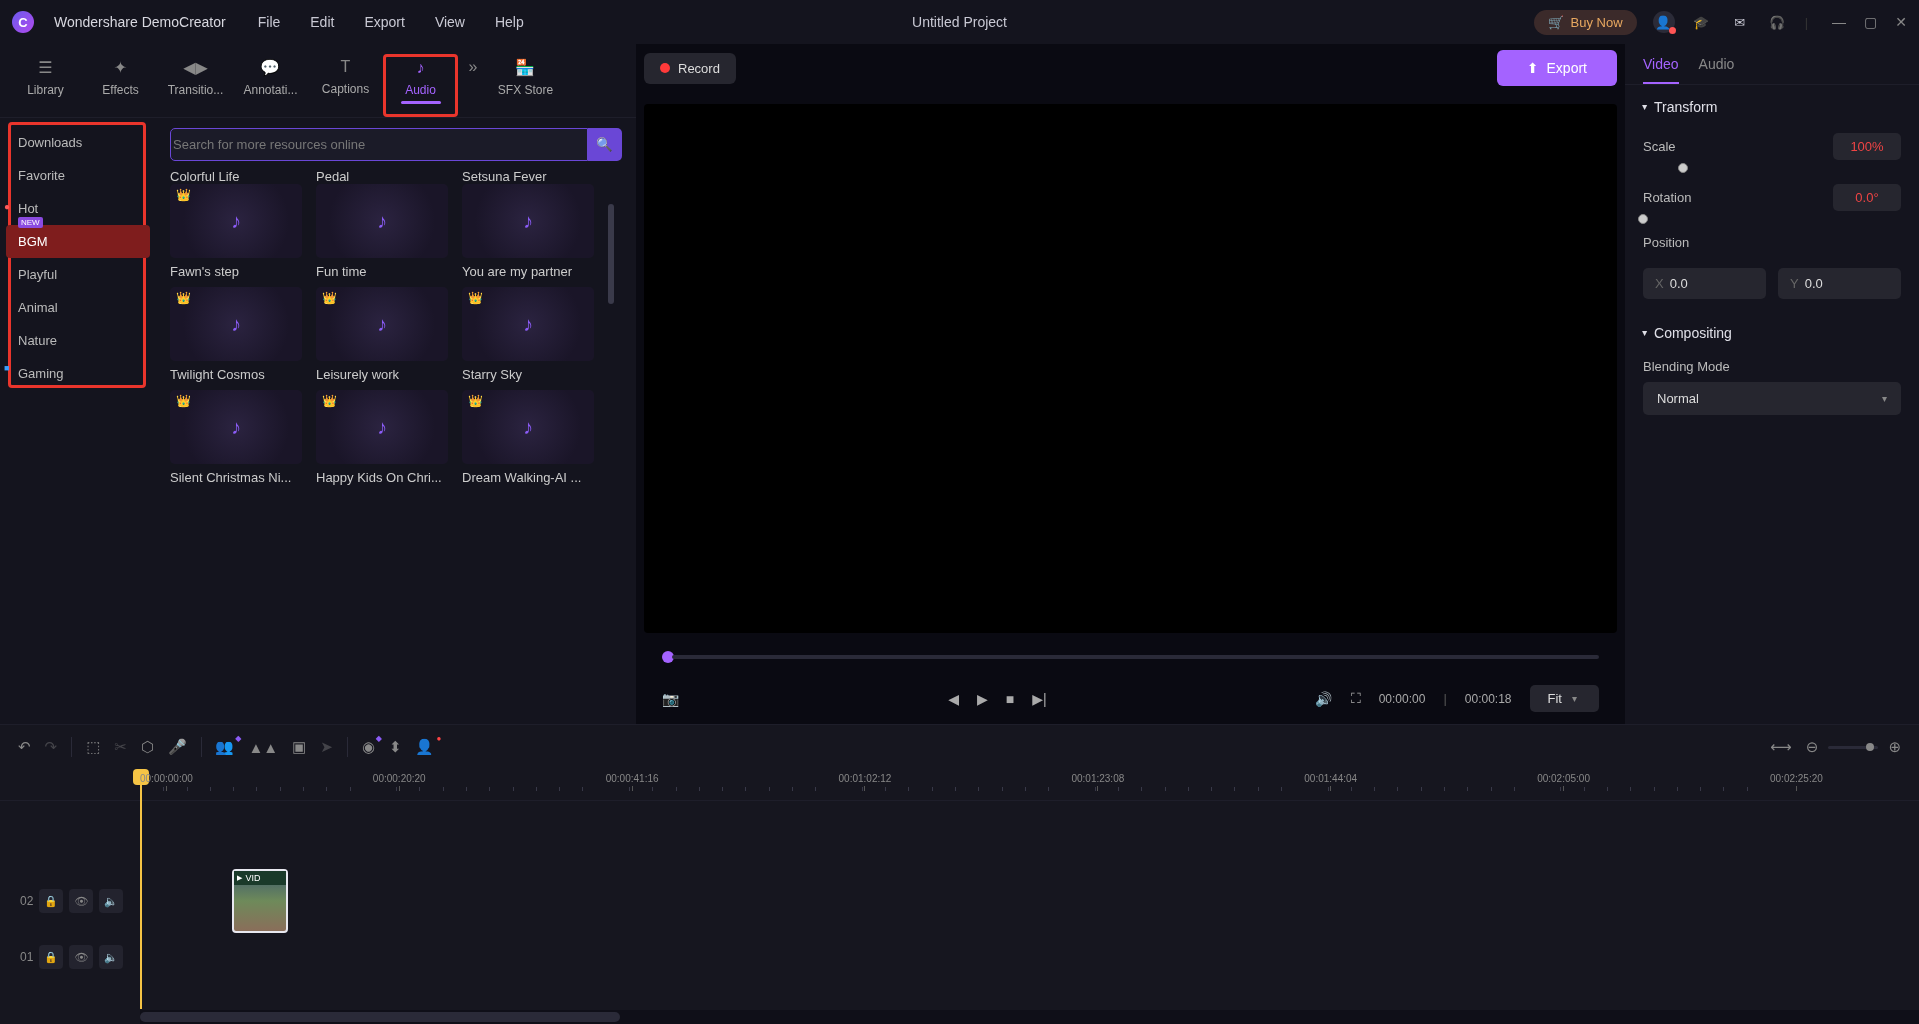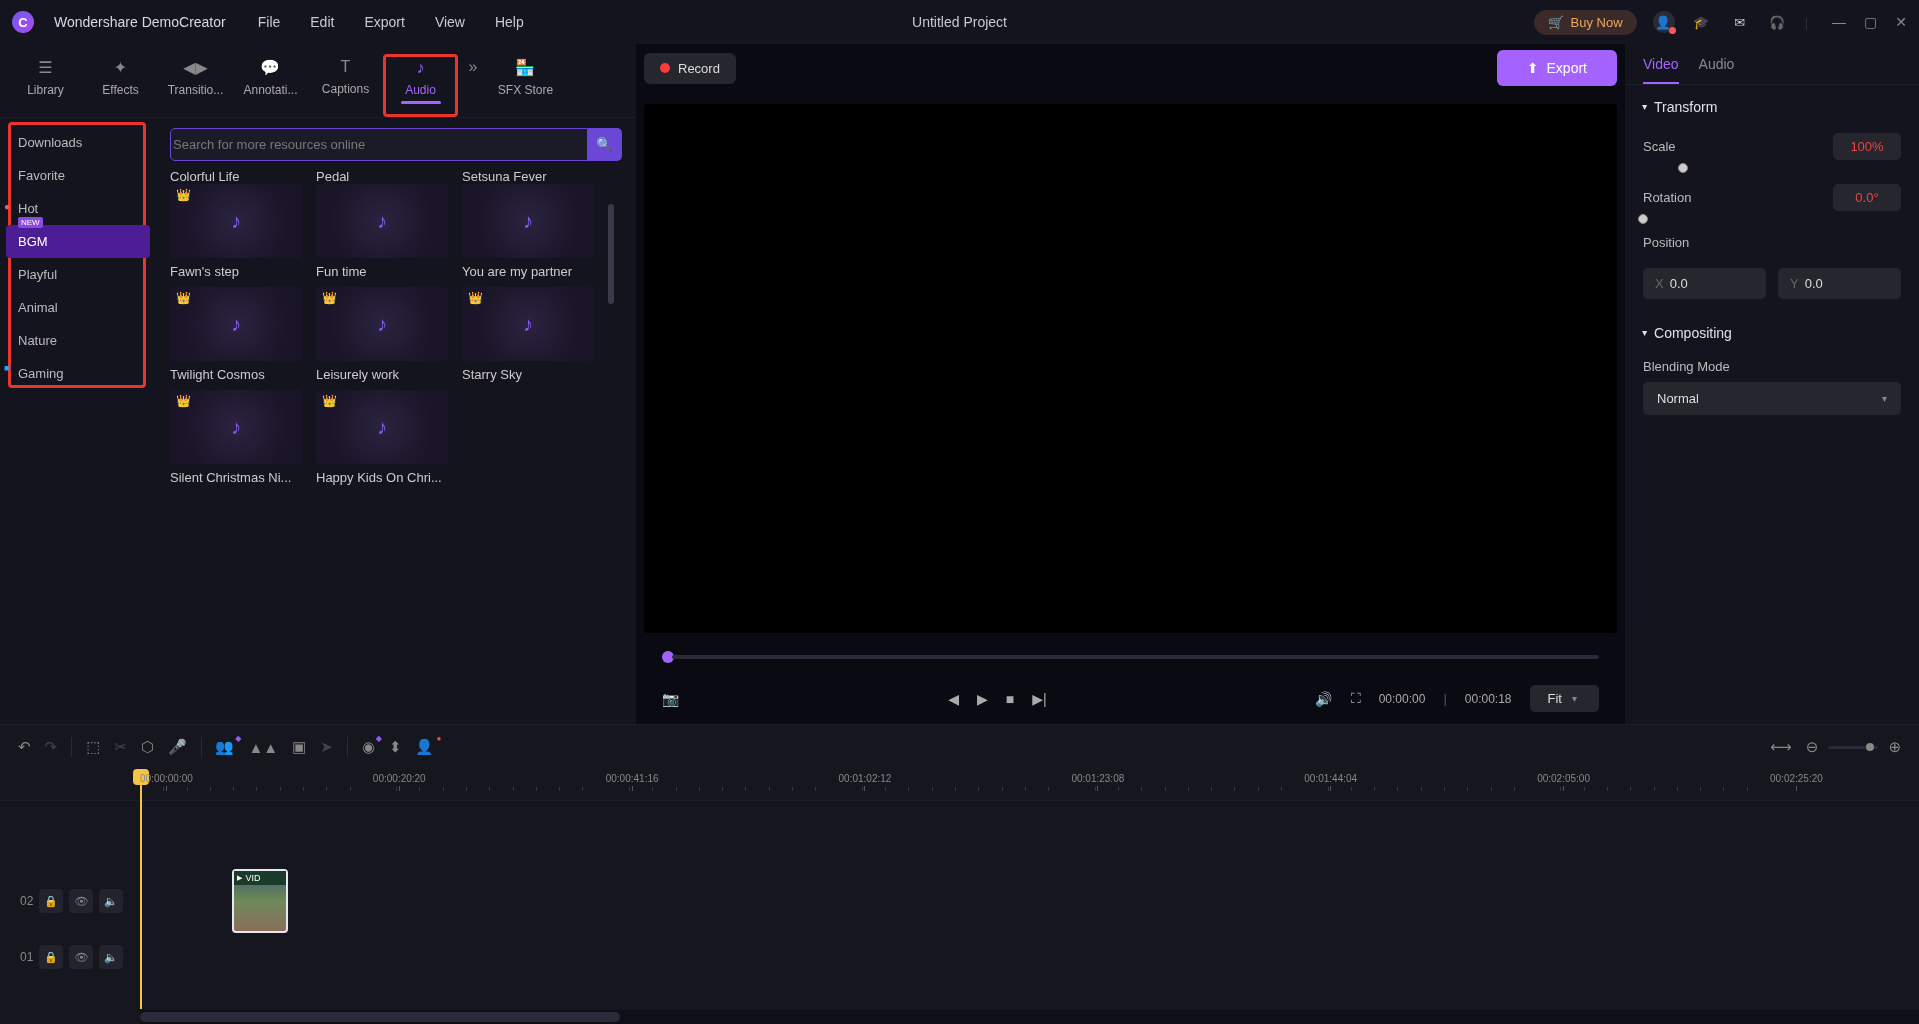--- a/index.html
+++ b/index.html
@@ -29,21 +29,21 @@
 .red-box-audio { border: 3px solid #e9352c; border-radius: 4px; padding-top: 2px; }
 .media-tab.more { width: 30px; }
 
 .media-body { flex: 1; display: flex; min-height: 0; }
 .category-list { width: 156px; padding: 8px 0; position: relative; }
 .red-box-cats { position:absolute; top:4px; left:8px; width:138px; height:266px; border:3px solid #e9352c; border-radius:4px; pointer-events:none; }
 .cat-item { padding: 9px 18px; color: #bbb; font-size: 13px; cursor: pointer; position: relative; }
 .cat-item.new::before { content:"NEW"; position:absolute; top:-8px; left:12px; font-size:8px; background:#8b4ae0; color:#fff; padding:1px 3px; border-radius:2px; }
 .cat-item.hot::before { content:"●"; color:#ff5a5a; position:absolute; left:4px; font-size:10px; }
 .cat-item.gaming-ico::before { content:"■"; color:#3aa0ff; position:absolute; left:4px; top:6px; font-size:9px; }
-.cat-item.active { background:#4c1d95; color:#fff; border-radius:4px; margin:0 6px; padding-left:12px; }
+.cat-item.active { background:#7f1d1d; color:#fff; border-radius:4px; margin:0 6px; padding-left:12px; }
 
 .thumbs-area { flex:1; padding: 10px 14px 0; display:flex; flex-direction:column; min-width:0; }
 .search-wrap { display:flex; margin-bottom: 8px; }
 .search-input { flex:1; background:#1b1b28; border:1px solid #6a47d6; border-radius:5px 0 0 5px; padding:8px 2px; color:#ccc; font-size:13px; outline:none; }
 .search-input::placeholder { color:#777; }
 .search-btn { width:34px; background:#6a47d6; border:none; border-radius:0 5px 5px 0; color:#fff; display:flex; align-items:center; justify-content:center; }
 
 .titles-row { display:flex; gap:14px; }
 .titles-row span { width:132px; color:#ccc; font-size:13px; white-space:nowrap; overflow:hidden; text-overflow:ellipsis; }
 
@@ -217,20 +217,24 @@
                   <div class="thumb premium"></div>
   <div class="thumb-label">Starry Sky</div>
                 </div>
                 <div class="thumb-cell">
                   <div class="thumb premium"></div>
   <div class="thumb-label">Silent Christmas Ni...</div>
                 </div>
                 <div class="thumb-cell">
                   <div class="thumb premium"></div>
   <div class="thumb-label">Happy Kids On Chri...</div>
+                </div>
+                <div class="thumb-cell">
+                  <div class="thumb premium"></div>
+  <div class="thumb-label">Dream Walking-AI ...</div>
                 </div>
               </div>
             <div class="scroll-track">
                 <div class="scroll-thumb"></div>
               </div>
           </div>
         </div>
       </div>
     </div>
   </div>

